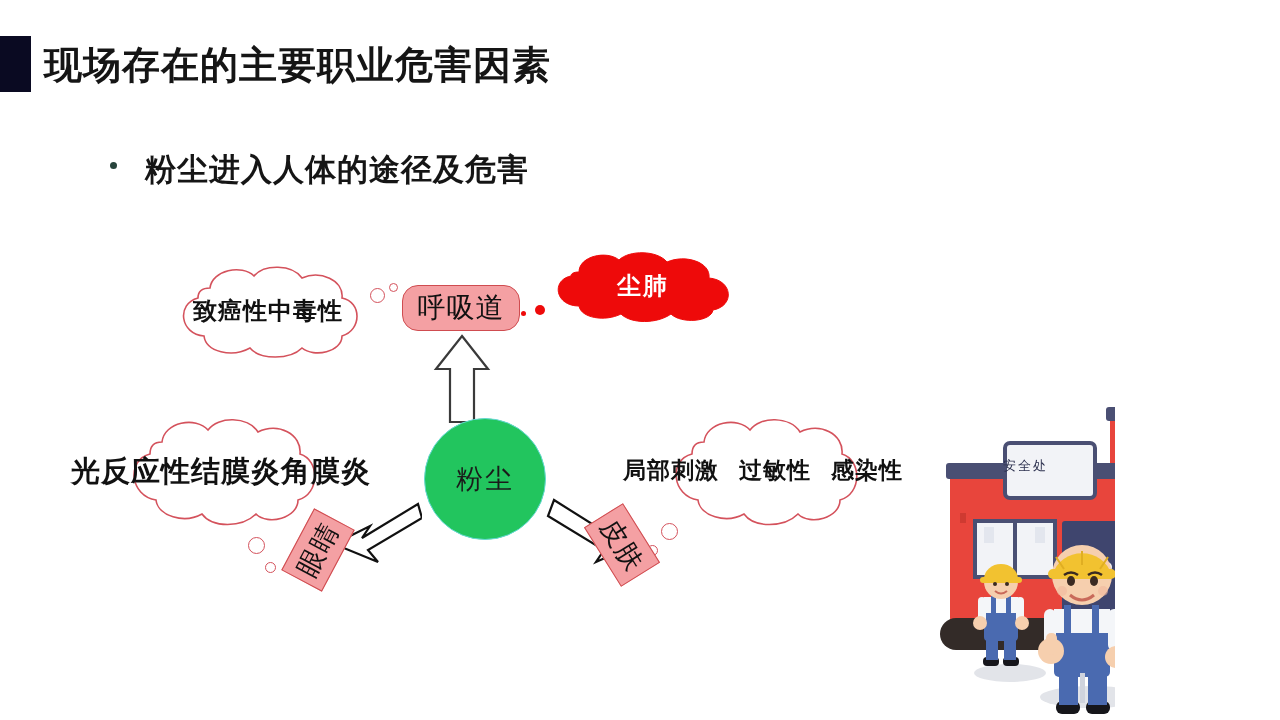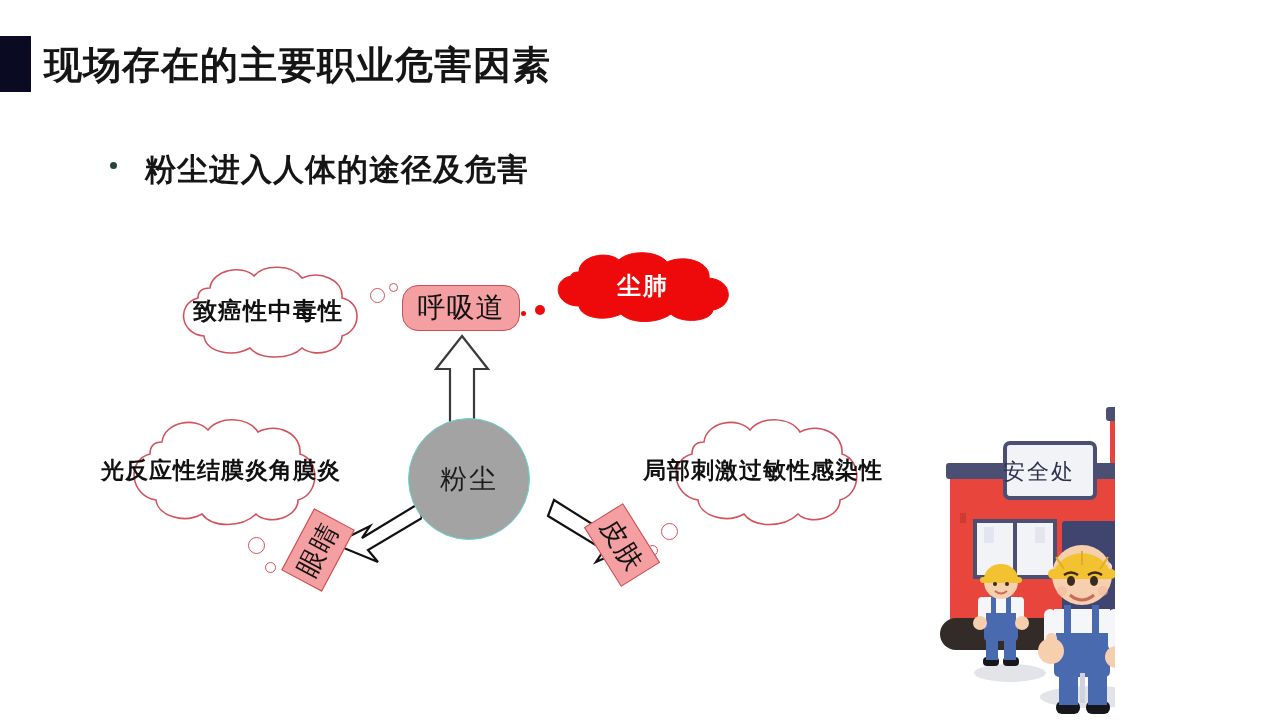--- a/index.html
+++ b/index.html
@@ -113,26 +113,26 @@
   }
   .bubble-dot-red {
     position: absolute;
     border-radius: 50%;
     background: #ee0a0a;
   }
 
   
   #center-circle {
     position: absolute;
-    left: 408px;
+    left: 424px;
     top: 418px;
     width: 122px;
     height: 122px;
     border-radius: 50%;
-    background: #a3a3a3;
+    background: #22c55e;
     border: 1px solid #63d8d1;
     display: flex;
     align-items: center;
     justify-content: center;
     font-size: 27px;
     color: #1a1a1a;
     letter-spacing: 2px;
     box-sizing: border-box;
   }
 
@@ -193,21 +193,21 @@
     left: 860px;
     top: 385px;
     width: 420px;
     height: 335px;
   }
   #illustration svg { display: block; }
   #sign-label {
     position: absolute;
     left: 1003px;
     top: 457px;
-    font-size: 22px;
+    font-size: 13px;
     color: #2e3250;
     letter-spacing: 2px;
     white-space: nowrap;
   }
 </style>
 </head>
 <body>
 
 <div id="slide">
 
@@ -245,36 +245,36 @@
   </div>
   <div class="bubble-dot-red" style="left:535px; top:305px; width:10px; height:10px;"></div>
   <div class="bubble-dot-red" style="left:521px; top:311px; width:5px; height:5px;"></div>
 
   <div class="cloud cloud-white" style="left:118px; top:412px; width:206px; height:118px;">
     <svg width="206" height="118" viewBox="0 0 206 118" aria-hidden="true">
       <path d="M44,30 C46,10 78,4 90,18 C100,4 130,4 140,20 C160,10 184,22 182,42
                C202,48 202,82 180,88 C180,106 150,114 138,102 C124,116 94,116 84,102
                C66,112 40,104 38,88 C12,84 8,48 32,42 C32,34 36,30 44,30 Z"></path>
     </svg>
-    <div class="cloud-text" style="font-size:23px; letter-spacing:1px;">
+    <div class="cloud-text" style="font-size:29px; letter-spacing:1px;">
       <span>光反应性</span>
       <span>结膜炎</span>
       <span>角膜炎</span>
     </div>
   </div>
   <div class="bubble-dot" style="left:248px; top:537px; width:17px; height:17px;"></div>
   <div class="bubble-dot" style="left:265px; top:562px; width:11px; height:11px;"></div>
 
   <div class="cloud cloud-white" style="left:660px; top:412px; width:206px; height:118px;">
     <svg width="206" height="118" viewBox="0 0 206 118" aria-hidden="true">
       <path d="M44,30 C46,10 78,4 90,18 C100,4 130,4 140,20 C160,10 184,22 182,42
                C202,48 202,82 180,88 C180,106 150,114 138,102 C124,116 94,116 84,102
                C66,112 40,104 38,88 C12,84 8,48 32,42 C32,34 36,30 44,30 Z"></path>
     </svg>
-    <div class="cloud-text" style="font-size:23px; letter-spacing:1px;">
+    <div class="cloud-text" style="font-size:23px; letter-spacing:1px;gap:20px;">
       <span>局部刺激</span>
       <span>过敏性</span>
       <span>感染性</span>
     </div>
   </div>
   <div class="bubble-dot" style="left:661px; top:523px; width:17px; height:17px;"></div>
   <div class="bubble-dot" style="left:647px; top:545px; width:11px; height:11px;"></div>
 
   <svg class="arrow-svg" style="left:432px; top:333px;" width="60" height="92" viewBox="0 0 60 92">
     <polygon points="30,3 56,36 42,36 42,89 18,89 18,36 4,36"></polygon>

